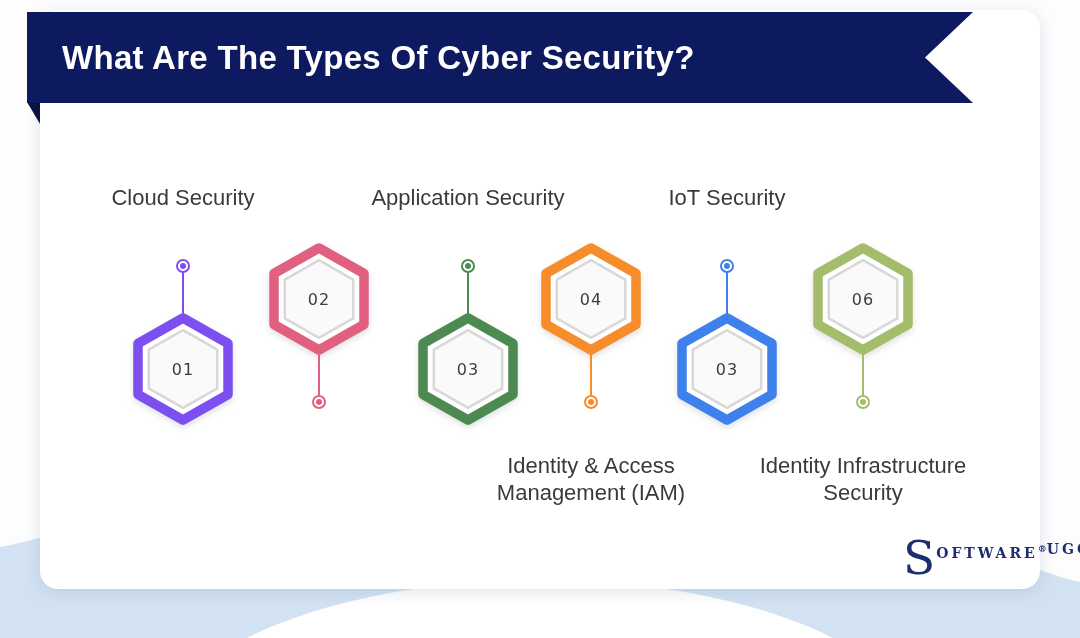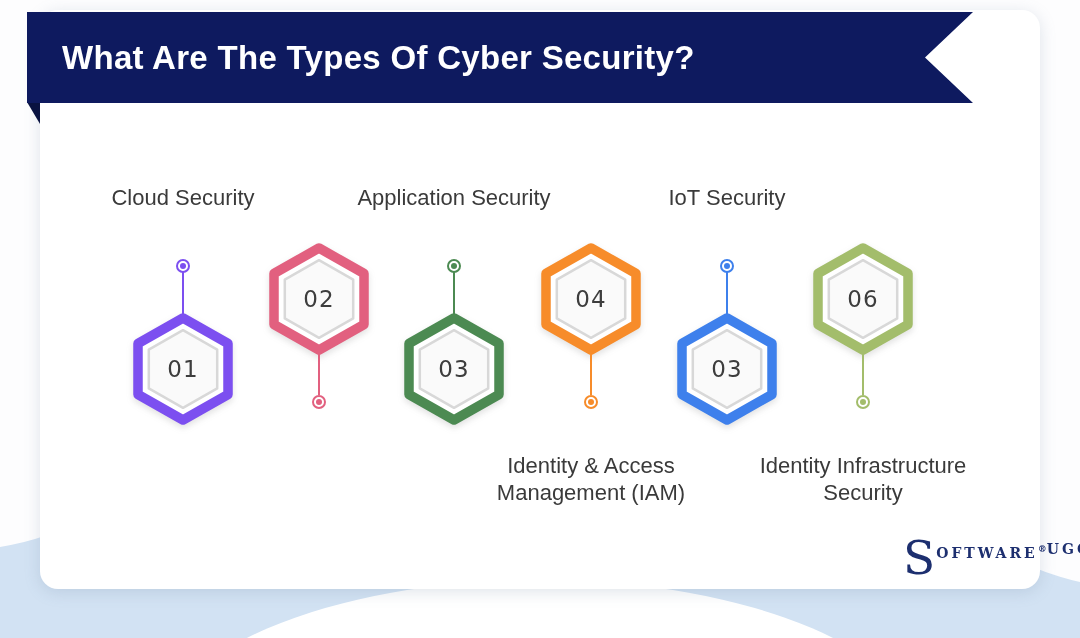--- a/index.html
+++ b/index.html
@@ -20,28 +20,28 @@
   
   .ribbon{position:absolute;left:27px;top:12px;width:946px;height:91px;background:var(--banner,#0e1a5f);
           clip-path:polygon(0 0,100% 0,calc(100% - 48px) 50%,100% 100%,0 100%);
           display:flex;align-items:center;box-sizing:border-box;padding-left:35px;z-index:5;}
   .ribbon h1{margin:0;font-size:33px;font-weight:700;color:#fff;letter-spacing:.3px;}
   .ribbon-fold{position:absolute;left:27px;top:102px;width:13px;height:22px;background:var(--banner-fold,#091240);
           clip-path:polygon(0 0,100% 0,100% 100%);z-index:4;}
 
   
   .item{position:absolute;top:0;width:240px;height:638px;z-index:6;}
-  .i0{left:63px}.i1{left:199px}.i2{left:334px}.i3{left:471px}.i4{left:607px}.i5{left:743px}
+  .i0{left:63px}.i1{left:199px}.i2{left:348px}.i3{left:471px}.i4{left:607px}.i5{left:743px}
 
   .hex{position:absolute;left:calc(50% - 50px);width:100px;height:112px;color:var(--c,#888);
        filter:drop-shadow(0 3px 3px rgba(90,90,90,.18));}
   .up .hex{top:313px}.down .hex{top:243px}
 
   .num{position:absolute;width:100%;text-align:center;font-family:"DejaVu Sans",sans-serif;
-       font-size:23px;line-height:27px;color:var(--number-text,#3d3d3d);letter-spacing:1px;}
+       font-size:16px;line-height:27px;color:var(--number-text,#3d3d3d);letter-spacing:1px;}
   .up .num{top:356px}.down .num{top:286px}
 
   .label{position:absolute;width:100%;text-align:center;font-size:22px;line-height:27px;
          color:var(--label-text,#3a3a3a);}
   .up .label{top:184px}.down .label{top:452px}
 
   .vline{position:absolute;left:calc(50% - 1px);width:2px;background:var(--c,#888);}
   .up .vline{top:272px;height:46px}.down .vline{top:348px;height:47px}
 
   .dot{position:absolute;left:calc(50% - 7px);width:10px;height:10px;border:2px solid var(--c,#888);

